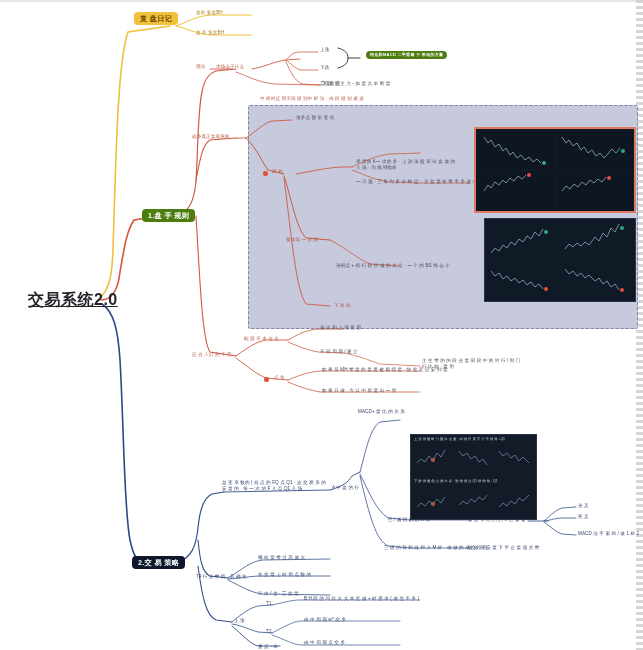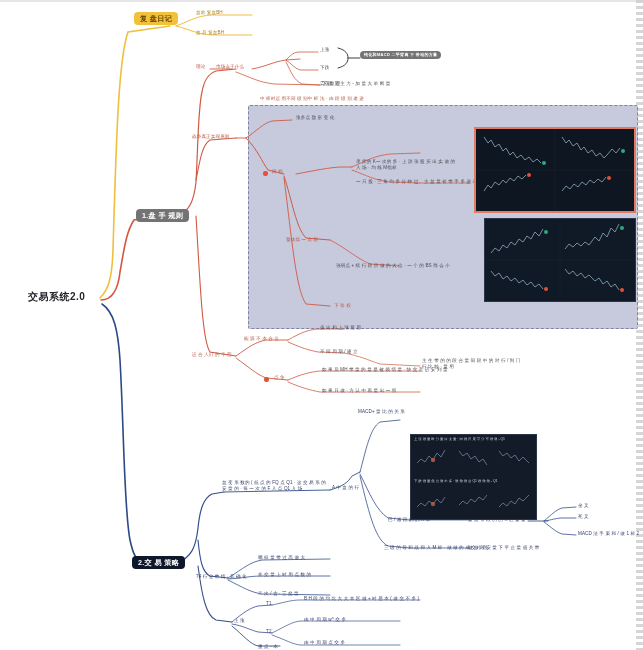--- a/index.html
+++ b/index.html
@@ -8,30 +8,30 @@
     font-family:"Liberation Sans","DejaVu Sans",sans-serif;
     color:#3a3a3a;
   }
   #canvas{position:absolute;inset:0;width:643px;height:650px;}
   svg.wires{position:absolute;left:0;top:0;width:643px;height:650px;pointer-events:none;}
 
   .node{position:absolute;white-space:nowrap;line-height:1.05;}
 
   
   .root{
-    font-size:10px;font-weight:700;color:#23252b;letter-spacing:.5px;
+    font-size:16px;font-weight:700;color:#23252b;letter-spacing:.5px;text-decoration:underline;
   }
 
   
   .badge{
     color:#ffffff;font-size:7.2px;font-weight:700;
     padding:2.5px 6px 3px 6px;border-radius:4px;letter-spacing:.3px;
   }
   .badge.amber{background:#f2c13c;color:#6b4a00;}
-  .badge.orange{background:#737373;}
+  .badge.orange{background:#4d7c0f;margin-left:6px;}
   .badge.navy{background:#0f172a;}
 
   
   .lbl{font-size:4.6px;color:#4a4a52;letter-spacing:.1px;}
   .lbl.o{color:#b5543f;}
   .lbl.n{color:#36416b;}
   .lbl.am{color:#a3801f;}
   .lbl.w2{max-width:104px;white-space:normal;line-height:1.35;}
 
   

